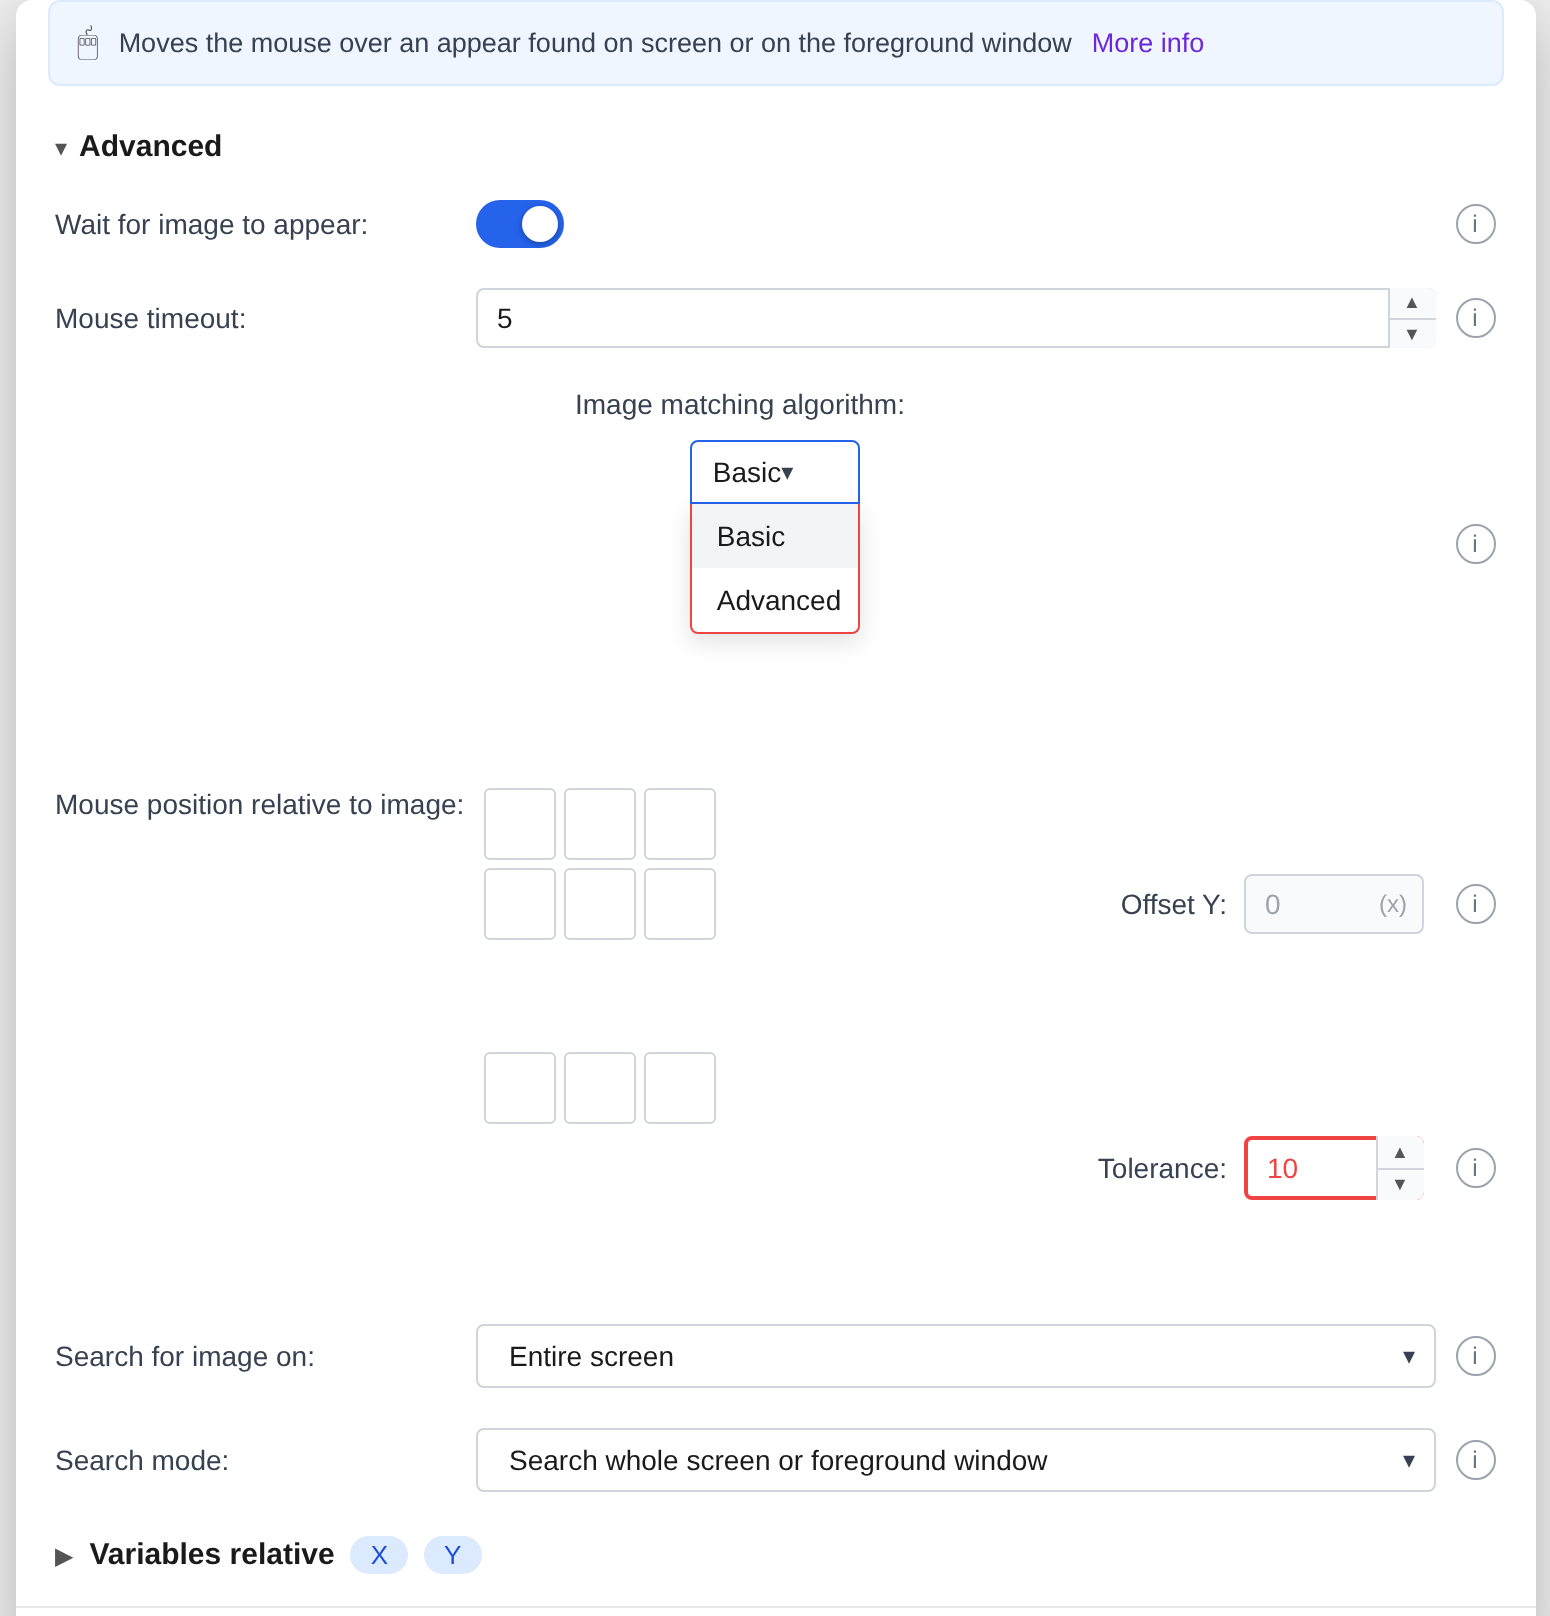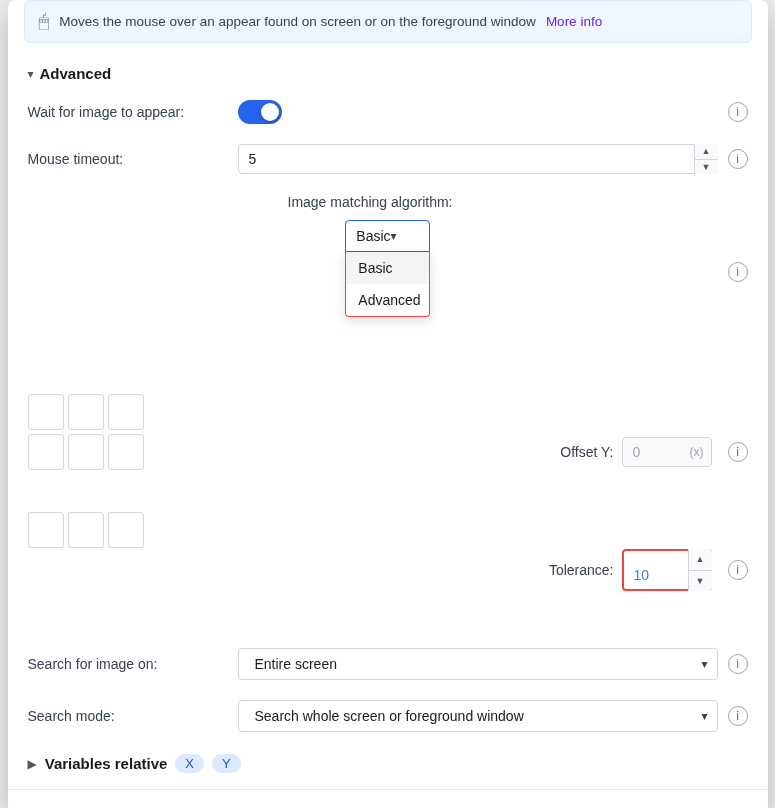--- a/index.html
+++ b/index.html
@@ -296,23 +296,23 @@
     }
     .tolerance-input-wrap {
       position: relative;
       display: flex;
       align-items: center;
     }
     .tolerance-input {
       width: 90px;
       border: 2px solid #ef4444;
       border-radius: 4px;
-      padding: 16px 28px 6px 10px;
-      font-size: 14px;
-      color: #3b82f6;
+      padding: 6px 28px 6px 10px;
+      font-size: 14px;
+      color: #ef4444;
       outline: none;
     }
     
     .variables-row {
       display: flex;
       align-items: center;
       padding: 12px 0;
       gap: 8px;
     }
     .var-chevron { font-size: 12px; color: #555; cursor: pointer; }
@@ -335,21 +335,21 @@
     }
     
     .relative-row {
       align-items: flex-start;
       padding-top: 12px;
     }
     .relative-right {
       flex: 1;
       display: flex;
       flex-direction: column;
-      gap: 2px;
+      gap: 16px;
     }
     .grid-offset-row {
       display: flex;
       align-items: center;
       gap: 16px;
     }
     .offset-fields {
       display: flex;
       align-items: center;
       gap: 8px;
@@ -418,20 +418,21 @@
           <div class="dropdown-list">
             <div class="dropdown-item selected">Basic</div>
             <div class="dropdown-item">Advanced</div>
           </div>
         </div>
       </div>
       <div class="info-icon">i</div>
     </div>
 
     <div class="form-row relative-row" style="margin-top: 90px;">
+      <span class="form-label">Mouse position relative to image:</span>
       <div class="relative-right">
 
         <div class="grid-offset-row">
           <div class="position-grid">
             <div class="grid-cell"></div>
             <div class="grid-cell"></div>
             <div class="grid-cell"></div>
             <div class="grid-cell"></div>
             <div class="grid-cell"></div>
             <div class="grid-cell"></div>

